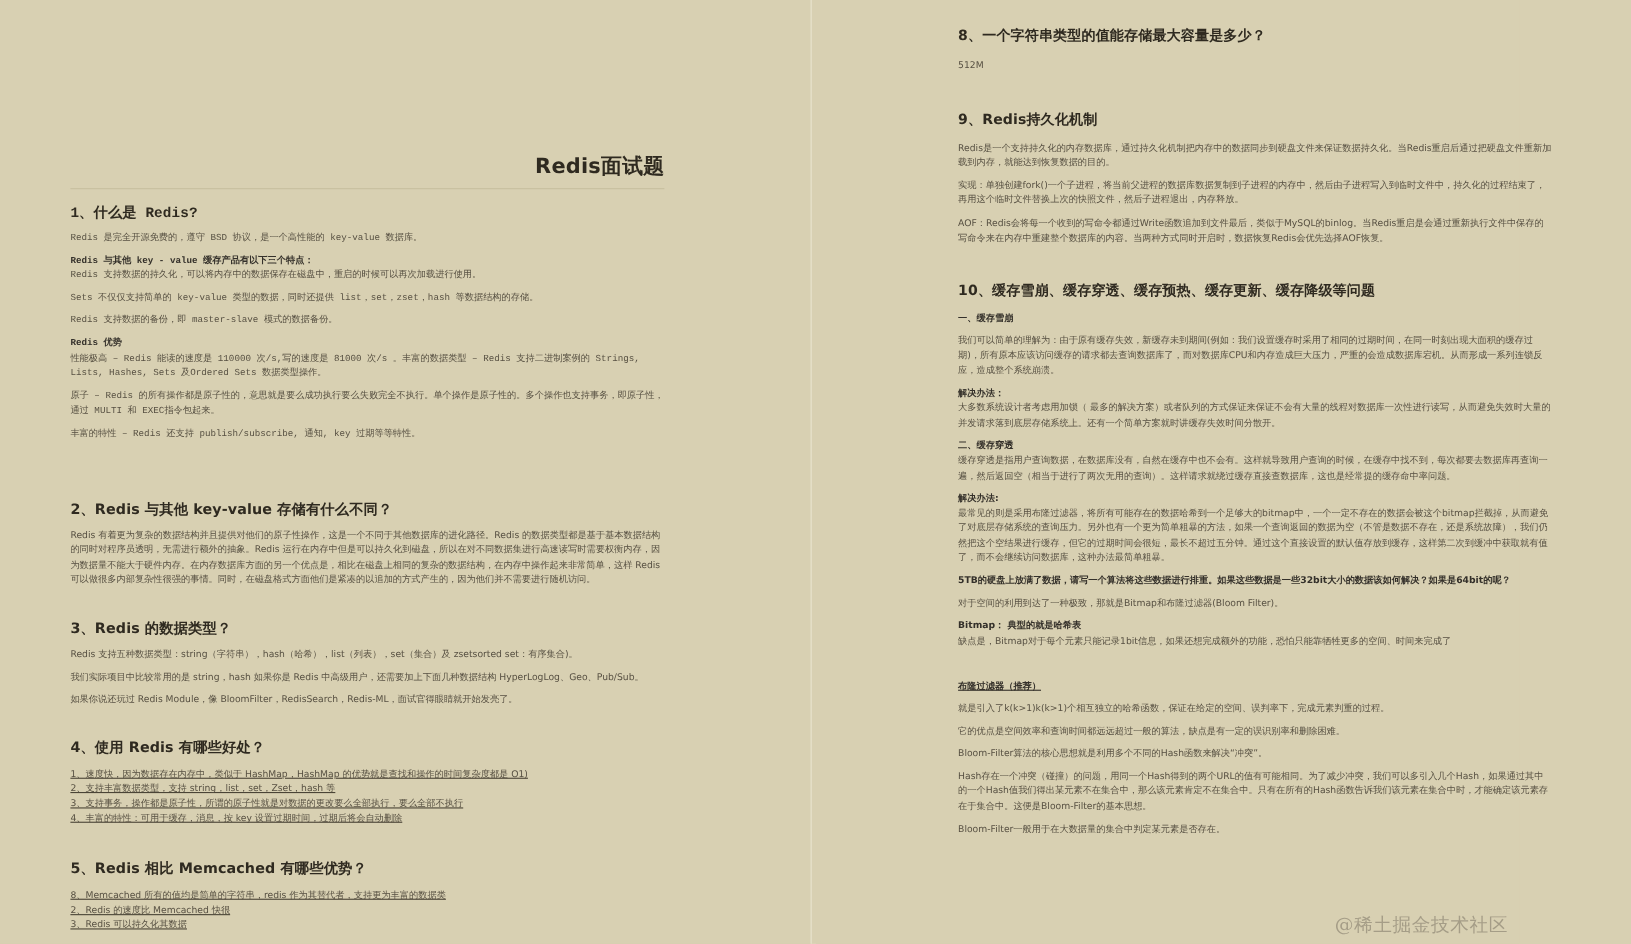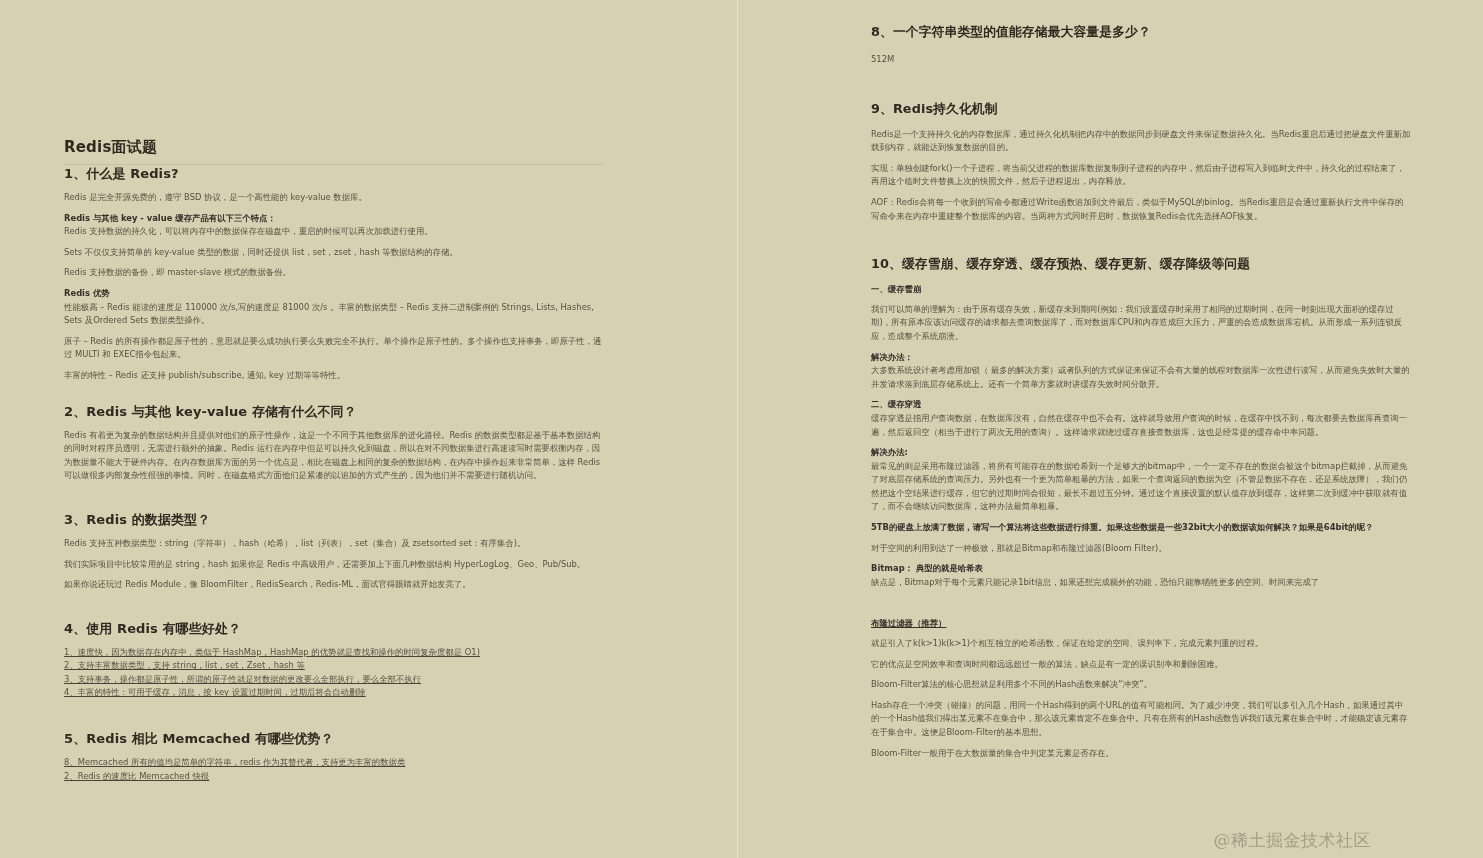--- a/index.html
+++ b/index.html
@@ -19,23 +19,23 @@
   .gutter {
     position: absolute; left: 737px; top: 0; width: 6px; height: 858px;
     background: #e6dfc6;
     border-left: 1px solid #e9e3cd; border-right: 1px solid #cfc7a9;
   }
   .content { position: absolute; width: 540px; }
   .left .content  { left: 64px; top: 138px; }
   .right .content { left: 133px; top: 24px; }
 
   .doc-title {
-    font-size: 15px; font-weight: bold; color: #2f2a20;
+    font-size: 19px; font-weight: bold; color: #2f2a20;
     padding-bottom: 7px; border-bottom: 1px solid #c8bf9f;
-    letter-spacing: 0.2px;
+    margin-bottom: 12px; letter-spacing: 0.2px; text-align: right;
   }
   h2 {
     font-size: 13px; font-weight: bold; color: #2f2a20;
     margin-bottom: 8px; letter-spacing: 0.1px;
   }
   .sec { margin-bottom: 30px; }
   p, li, .line {
     font-size: 8.4px; line-height: 13.6px; color: #575042;
   }
   p { margin-bottom: 7px; }
@@ -55,21 +55,21 @@
 </style>
 </head>
 <body>
 
 <div class="spread">
 
   <div class="page left">
     <div class="content">
       <div class="doc-title">Redis面试题</div>
 
-      <div class="sec" style="margin-bottom:20px;">
+      <div class="sec" style="margin-bottom:52px;font-family:Liberation Mono, monospace;">
         <h2>1、什么是 Redis?</h2>
         <p>Redis 是完全开源免费的，遵守 BSD 协议，是一个高性能的 key-value 数据库。</p>
         <div class="sub">Redis 与其他 key - value 缓存产品有以下三个特点：</div>
         <p>Redis 支持数据的持久化，可以将内存中的数据保存在磁盘中，重启的时候可以再次加载进行使用。</p>
         <p>Sets 不仅仅支持简单的 key-value 类型的数据，同时还提供 list，set，zset，hash 等数据结构的存储。</p>
         <p>Redis 支持数据的备份，即 master-slave 模式的数据备份。</p>
         <div class="sub">Redis 优势</div>
         <p>性能极高 – Redis 能读的速度是 110000 次/s,写的速度是 81000 次/s 。丰富的数据类型 – Redis 支持二进制案例的 Strings, Lists, Hashes, Sets 及Ordered Sets 数据类型操作。</p>
         <p>原子 – Redis 的所有操作都是原子性的，意思就是要么成功执行要么失败完全不执行。单个操作是原子性的。多个操作也支持事务，即原子性，通过 MULTI 和 EXEC指令包起来。</p>
         <p>丰富的特性 – Redis 还支持 publish/subscribe, 通知, key 过期等等特性。</p>
@@ -95,20 +95,21 @@
           <li>3、支持事务，操作都是原子性，所谓的原子性就是对数据的更改要么全部执行，要么全部不执行</li>
           <li>4、丰富的特性：可用于缓存，消息，按 key 设置过期时间，过期后将会自动删除</li>
         </ol>
       </div>
 
       <div class="sec">
         <h2>5、Redis 相比 Memcached 有哪些优势？</h2>
         <ol>
           <li>8、Memcached 所有的值均是简单的字符串，redis 作为其替代者，支持更为丰富的数据类</li>
           <li>2、Redis 的速度比 Memcached 快很</li>
+          <li>3、Redis 可以持久化其数据</li>
         </ol>
       </div>
     </div>
   </div>
 
   <div class="gutter"></div>
 
   <div class="page right">
     <div class="content">
 

